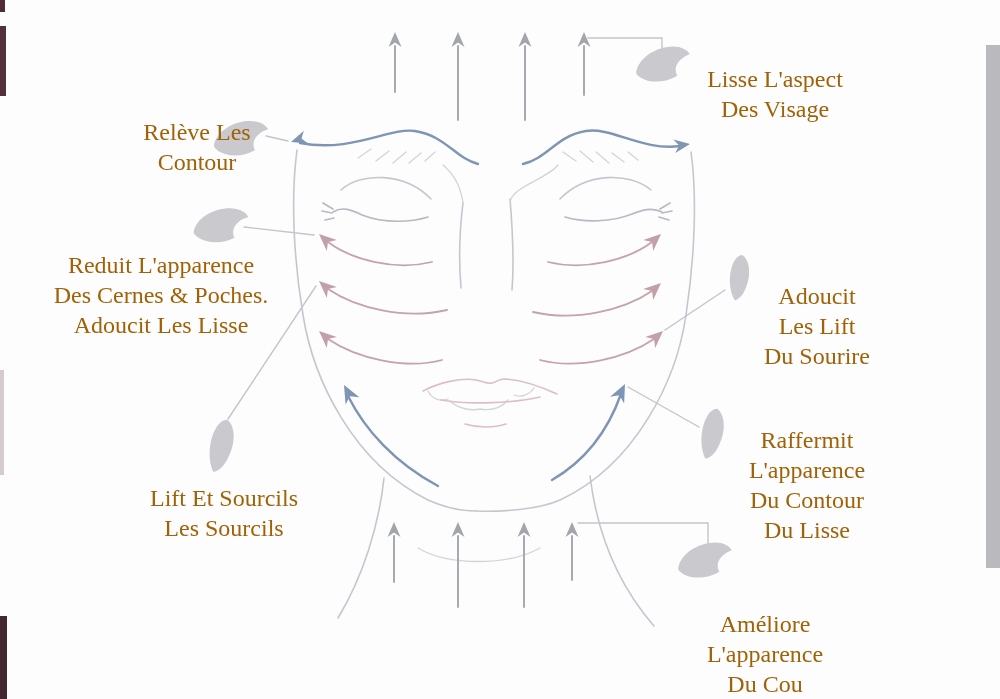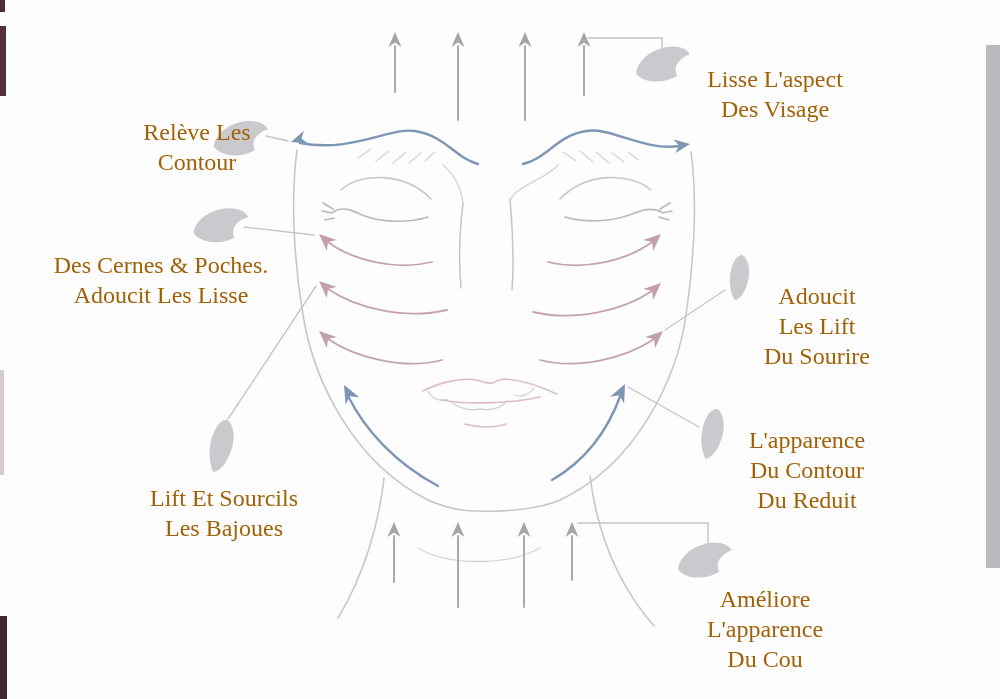--- a/index.html
+++ b/index.html
@@ -181,42 +181,44 @@
     <div>Relève Les</div>
     <div>Contour</div>
   </div>
 
   <div class="label" style="left:775px;top:64px;">
     <div>Lisse L'aspect</div>
     <div>Des Visage</div>
   </div>
 
   <div class="label" style="left:161px;top:250px;">
+    <div>Reduit L'apparence</div>
     <div>Des Cernes &amp; Poches.</div>
     <div>Adoucit Les Lisse</div>
   </div>
 
   <div class="label" style="left:805px;top:281px;margin-left:12px;">
     <div>Adoucit</div>
     <div>Les Lift</div>
     <div>Du Sourire</div>
   </div>
 
   <div class="label" style="left:807px;top:425px;">
+    <div>Raffermit</div>
     <div>L'apparence</div>
     <div>Du Contour</div>
-    <div>Du Reduit</div>
+    <div>Du Lisse</div>
   </div>
 
   <div class="label" style="left:224px;top:483px;">
     <div>Lift Et Sourcils</div>
-    <div>Les Bajoues</div>
-  </div>
-
-  <div class="label" style="left:765px;top:584px;">
+    <div>Les Sourcils</div>
+  </div>
+
+  <div class="label" style="left:765px;top:609px;">
     <div>Améliore</div>
     <div>L'apparence</div>
     <div>Du Cou</div>
   </div>
 
   <div class="edge" style="left:0;top:0;width:5px;height:12px;background:#4f2c38;"></div>
   <div class="edge" style="left:0;top:26px;width:6px;height:70px;background:#53303c;"></div>
   <div class="edge" style="left:0;top:370px;width:4px;height:105px;background:#8a6b74;opacity:.35;"></div>
   <div class="edge" style="left:0;top:616px;width:7px;height:83px;background:#45282f;"></div>
   <div class="edge" style="left:986px;top:45px;width:14px;height:523px;background:#b9b9be;"></div>

